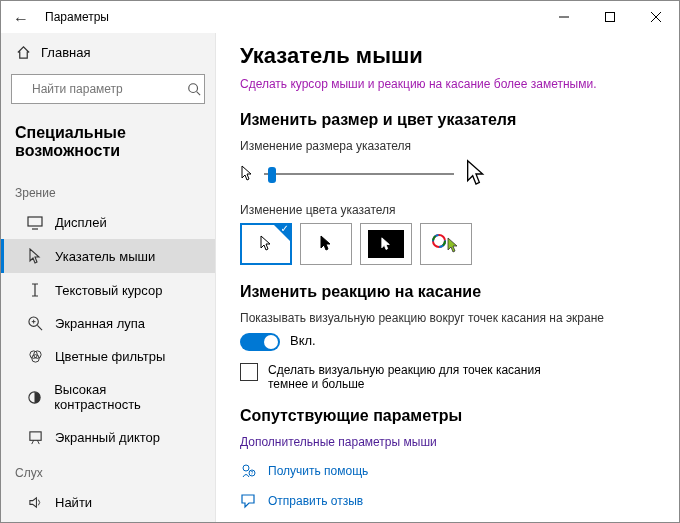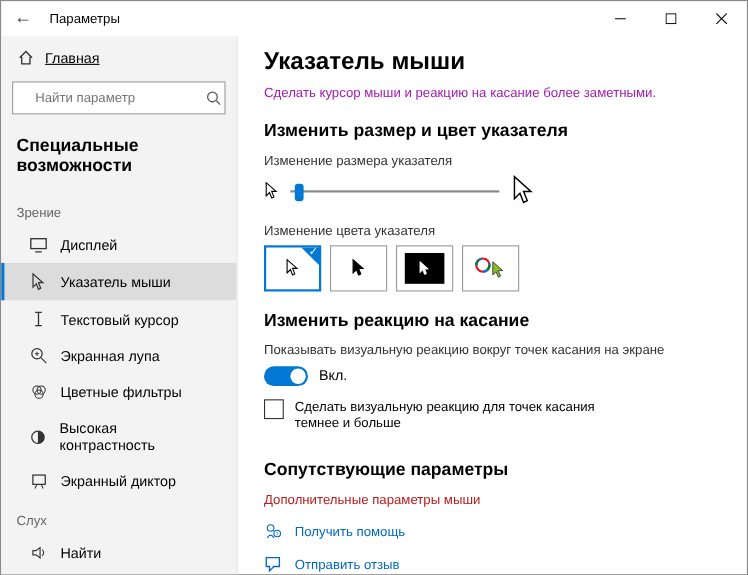--- a/index.html
+++ b/index.html
@@ -5,21 +5,21 @@
 * { margin: 0; padding: 0; box-sizing: border-box; font-family: "Segoe UI", Tahoma, sans-serif; }
 body { width: 680px; height: 523px; background: #fff; overflow: hidden; border: 1px solid #888; }
 .titlebar { height: 32px; display: flex; align-items: center; justify-content: space-between; padding-left: 8px; }
 .titlebar-left { display: flex; align-items: center; gap: 12px; }
 .titlebar-left .back { font-size: 16px; color: #333; padding: 0 4px; }
 .titlebar-left .title { font-size: 12px; color: #000000; }
 .winbtns { display: flex; }
 .winbtn { width: 46px; height: 32px; display: flex; align-items: center; justify-content: center; font-size: 11px; color: #000; }
 .container { display: flex; height: calc(523px - 32px); }
 .sidebar { width: 215px; background: #f3f3f3; border-right: 1px solid #e6e6e6; padding-top: 4px; overflow: hidden; }
-.home { display: flex; align-items: center; gap: 10px; padding: 8px 14px; font-size: 13px; text-decoration: underline; }
+.home { display: flex; align-items: center; gap: 10px; padding: 8px 14px; font-size: 13px; }
 .searchbox { margin: 6px 10px 14px 10px; height: 30px; border: 1px solid #999; background: #fff; display: flex; align-items: center; padding: 0 20px; justify-content: space-between; }
 .searchbox input { border: none; outline: none; font-size: 12px; width: 160px; background: transparent; }
 .searchbox .sicon { font-size: 13px; color: #555; }
 .section-head { padding: 6px 14px 14px 14px; font-size: 16px; font-weight: 600; color: #000; }
 .group-label { padding: 12px 14px 6px 14px; font-size: 12px; color: #666; }
 .navitem { display: flex; align-items: center; gap: 12px; padding: 9px 26px; font-size: 13px; color: #000; position: relative; }
 .navitem.active { background: #dcdcdc; }
 .navitem.active::before { content: ""; position: absolute; left: 0; top: 0; bottom: 0; width: 3px; background: #0078d4; }
 .navicon { width: 16px; display: inline-flex; justify-content: center; color: #333; font-size: 14px; }
 .content { flex: 1; padding: 10px 24px 0 24px; overflow-y: auto; }
@@ -35,23 +35,23 @@
 .color-row { display: flex; gap: 8px; margin-bottom: 18px; }
 .color-opt { width: 52px; height: 42px; border: 1px solid #999; display: flex; align-items: center; justify-content: center; position: relative; }
 .color-opt.selected { border: 2px solid #0078d4; }
 .color-opt.selected::after { content: ""; position: absolute; top: 0; right: 0; border-top: 16px solid #0078d4; border-left: 16px solid transparent; }
 .color-opt.selected::before { content: "✓"; position: absolute; top: -2px; right: 1px; font-size: 10px; color: #fff; z-index: 2; }
 .opt-black { background: #000; width: 36px; height: 28px; display: flex; align-items: center; justify-content: center; }
 .toggle-row { display: flex; gap: 10px; margin: 8px 0 12px 0; }
 .toggle { width: 40px; height: 18px; border-radius: 10px; background: #0078d4; position: relative; }
 .toggle .knob { position: absolute; right: 2px; top: 2px; width: 14px; height: 14px; background: #fff; border-radius: 50%; }
 .toggle-label { font-size: 13px; }
-.check-row { display: flex; align-items: flex-start; gap: 10px; font-size: 12px; margin-bottom: 28px; }
+.check-row { display: flex; align-items: flex-start; gap: 10px; font-size: 12px; margin-bottom: 16px; }
 .checkbox { width: 18px; height: 18px; border: 1px solid #333; flex-shrink: 0; }
-.link { color: #b91c1c; font-size: 12px; margin: 6px 0; display: block; }
+.link { color: #4c1d95; font-size: 12px; margin: 6px 0; display: block; }
 .help-row { display: flex; align-items: center; gap: 10px; font-size: 12px; color: #0067c0; margin-top: 14px; }
 .help-icon { width: 18px; color: #0067c0; }
 svg { display: block; }
 </style>
 </head>
 <body>
 
 <div class="titlebar">
   <div class="titlebar-left">
     <span class="back">←</span>

